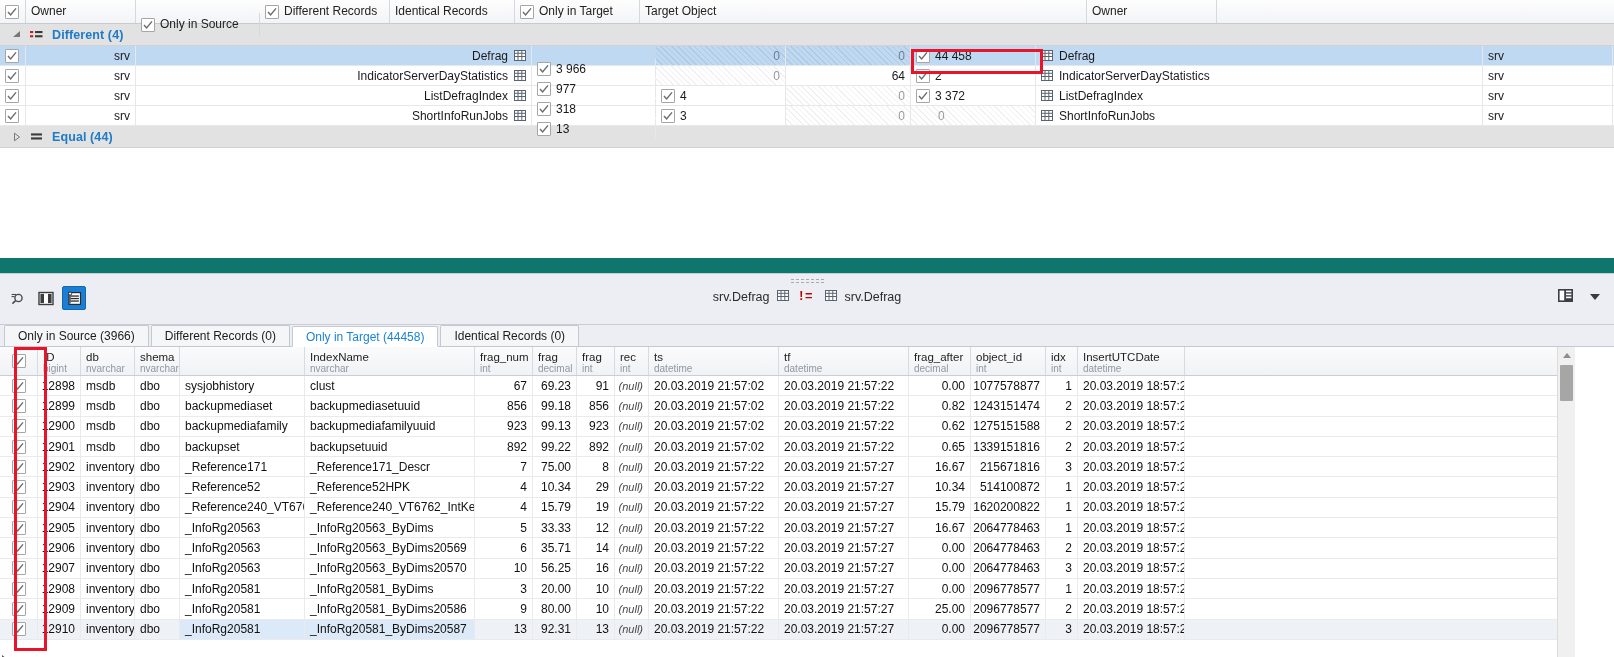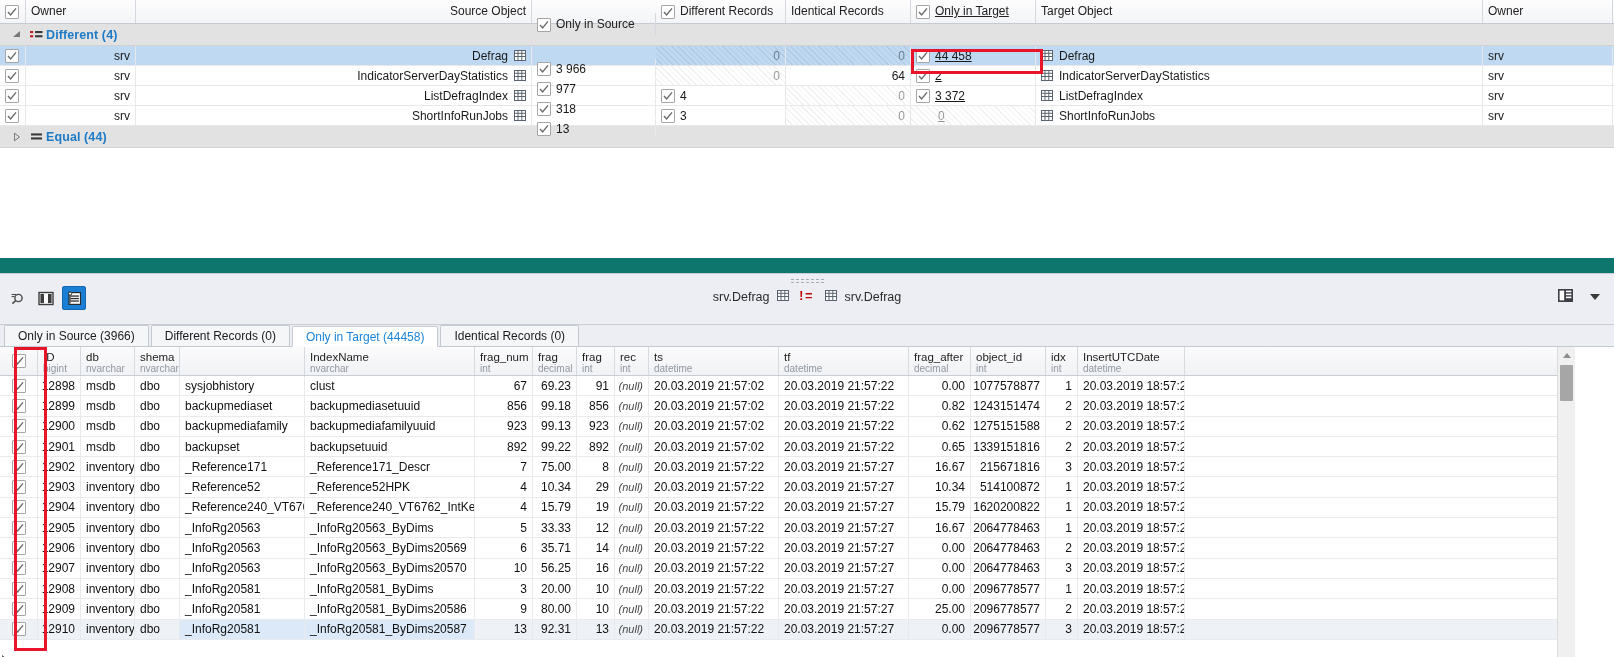--- a/index.html
+++ b/index.html
@@ -22,37 +22,37 @@
     display:flex;align-items:center;padding:0 5px;font-size:12px;color:#222;overflow:hidden;white-space:nowrap;
   }
   .tg-header .cell.rt{justify-content:flex-end;}
 
   .c-chk{width:26px;min-width:26px;}
   .c-owner{width:110px;min-width:110px;}
   .c-srcobj{width:396px;min-width:396px;}
   .c-onlysrc{width:124px;min-width:124px;margin-top:13px;}
   .c-diffrec{width:130px;min-width:130px;}
   .c-identrec{width:125px;min-width:125px;}
-  .c-onlytgt{width:125px;min-width:125px;text-decoration:underline;}
+  .c-onlytgt{width:125px;min-width:125px;}
   .c-tgtobj{width:447px;min-width:447px;}
   .c-owner2{width:130px;min-width:130px;}
 
   .cb{
     width:12px;height:12px;min-width:12px;border:1px solid #a6a6a6;background:#fff;
     display:inline-flex;align-items:center;justify-content:center;margin-right:5px;border-radius:1px;
     position:relative;
   }
   .cb svg{display:block;}
 
   
   .tg-group{height:22px;background:#e2e2e2;display:flex;align-items:center;
             border-bottom:1px solid #d2d2d2;box-sizing:border-box;padding-left:8px;}
   .tg-group .twisty{width:18px;display:flex;align-items:center;justify-content:center;color:#6d6d6d;}
   .tg-group .gicon{width:20px;display:flex;align-items:center;justify-content:center;}
-  .tg-group .glabel{font-weight:bold;color:#1e7bc8;font-size:12.5px;margin-left:0;letter-spacing:.1px;}
+  .tg-group .glabel{font-weight:bold;color:#1e7bc8;font-size:12.5px;margin-left:6px;letter-spacing:.1px;}
 
   
   .tg-data{height:20px;display:flex;box-sizing:border-box;border-bottom:1px solid #e6e8ec;background:#fff;}
   .tg-data.sel{background:#bfd9f2;}
   .tg-data .cell{
     box-sizing:border-box;border-right:1px solid #e6e8ec;height:19px;display:flex;align-items:center;
     padding:0 5px;font-size:12px;overflow:hidden;white-space:nowrap;
   }
   .tg-data .cell.rt{justify-content:flex-end;}
   .tg-data .cell.hatch{
@@ -165,23 +165,20 @@
     <div class="tg-header">
       <div class="cell c-chk">
         <span class="cb">
           <svg width="10" height="10" viewBox="0 0 10 10">
               <path d="M1 5 L3.6 8 L9 1.4" stroke="#6b6b6b" stroke-width="1.4" fill="none"></path>
             </svg>
         </span>
       </div>
       <div class="cell c-owner">
           <span>Owner</span>
-        </div>
-      <div class="cell c-srcobj rt">
-          <span>Source Object</span>
         </div>
       <div class="cell c-onlysrc">
         <span class="cb">
           <svg width="10" height="10" viewBox="0 0 10 10">
               <path d="M1 5 L3.6 8 L9 1.4" stroke="#6b6b6b" stroke-width="1.4" fill="none"></path>
             </svg>
         </span>
         <span>Only in Source</span>
       </div>
       <div class="cell c-diffrec">

